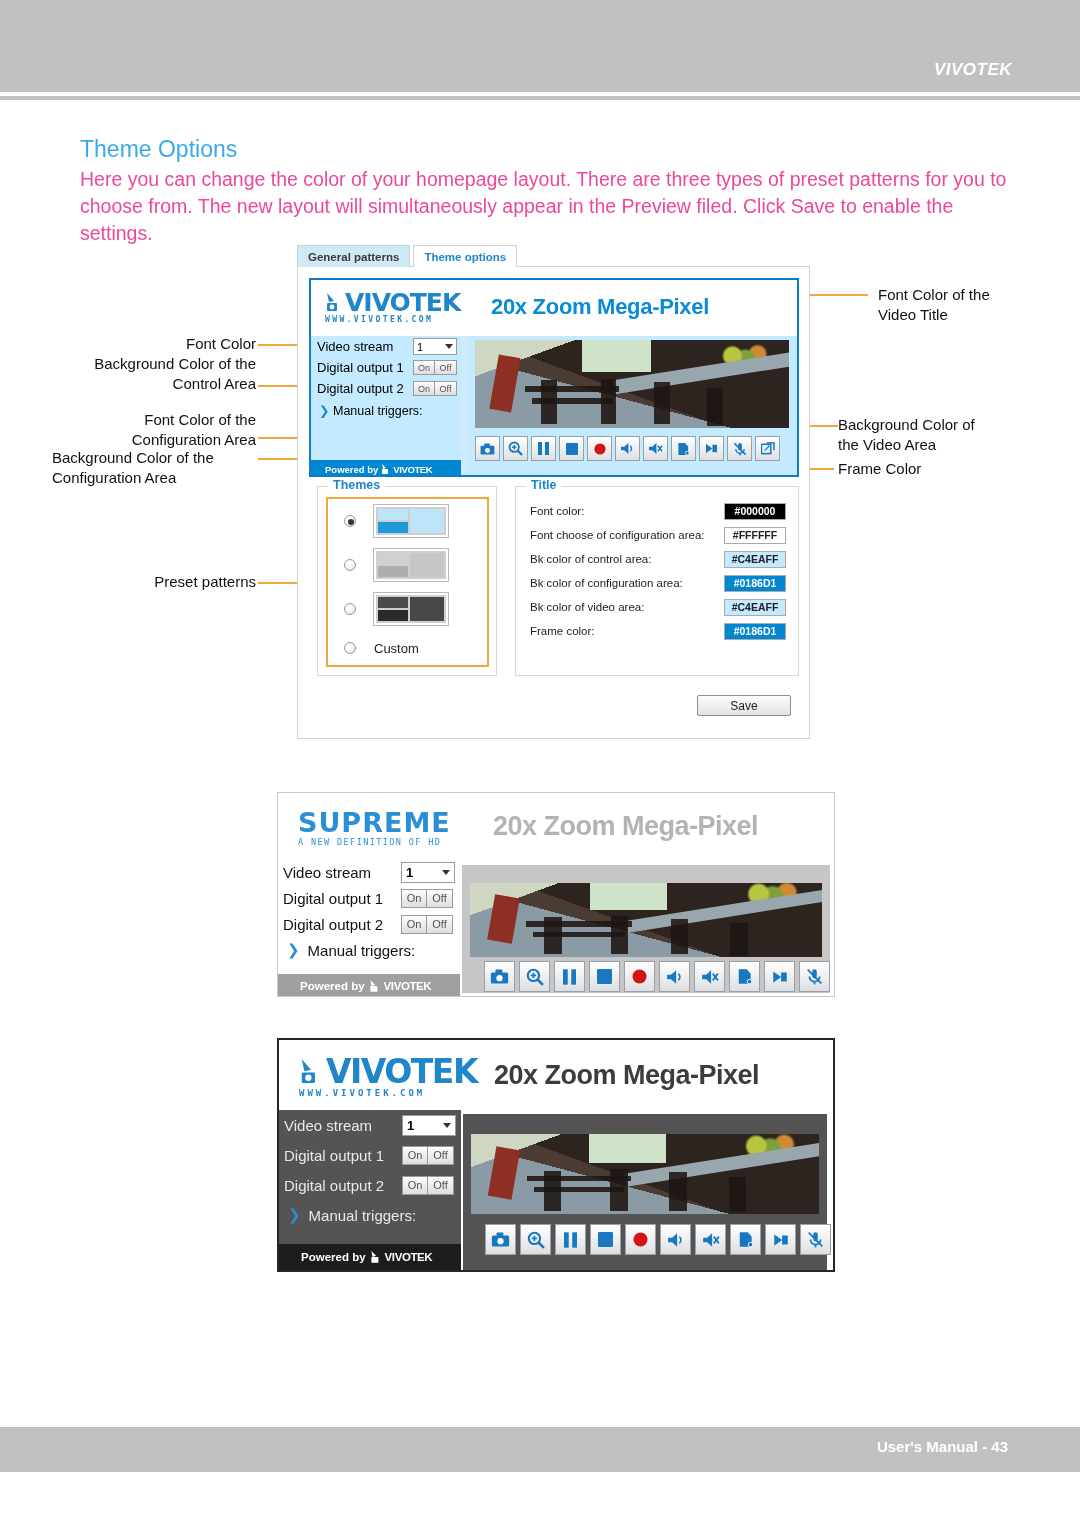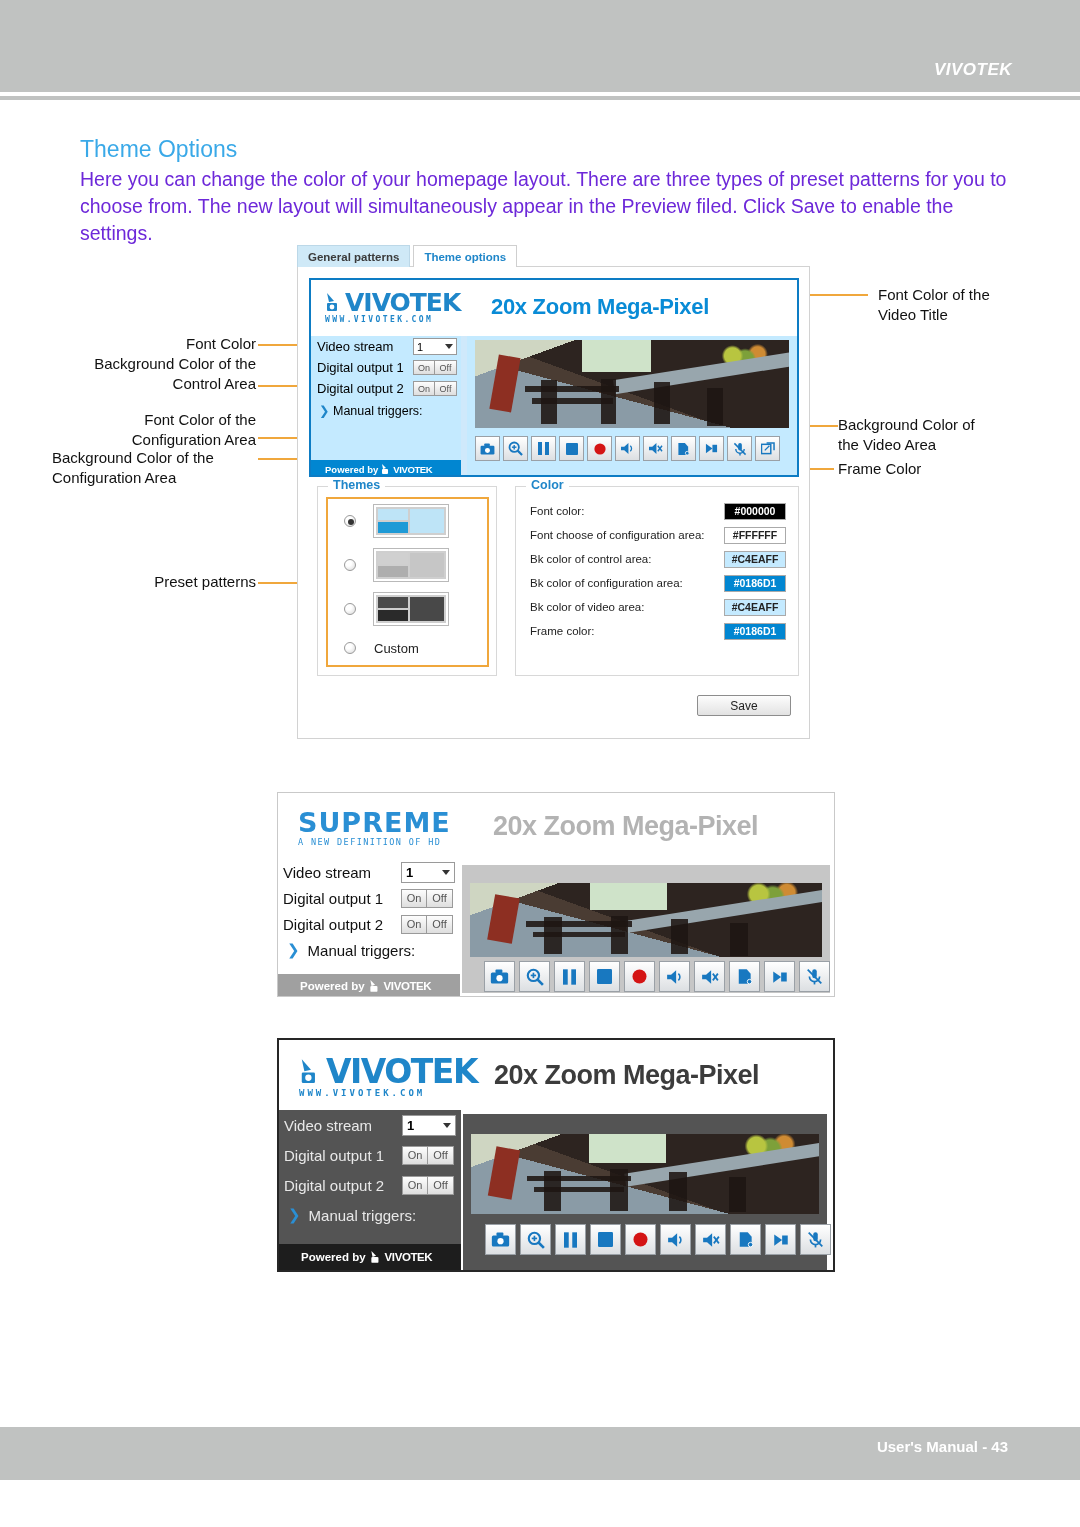--- a/index.html
+++ b/index.html
@@ -23,36 +23,36 @@
     font-style: italic; letter-spacing: 0.5px;
   }
   .header-rule {
     position: absolute; top: 96px; left: 0;
     width: 1080px; height: 4px; background: #c0c2c1;
   }
 
   
   .page-footer {
     position: absolute; left: 0; top: 1427px;
-    width: 1080px; height: 53px; background: #c0c2c1;
+    width: 1080px; height: 45px; background: #c0c2c1;
   }
   .page-footer-label {
     position: absolute; right: 72px; top: 11px;
     color: #ffffff; font-size: 15px; font-weight: bold;
   }
 
   
   .section-title {
     position: absolute; left: 80px; top: 136px;
     color: #3aa9e8; font-size: 23px; font-weight: normal;
   }
   .section-body {
     position: absolute; left: 80px; top: 166px;
     width: 942px;
-    font-size: 19.5px; line-height: 27px; color: #6d28d9;
+    font-size: 19.5px; line-height: 27px; color: #ec4899;
   }
 
   
   .ann {
     position: absolute; font-size: 15px; color: #111;
     line-height: 20px; white-space: pre-line;
   }
   .ann.r { text-align: right; }
   .ann.l { text-align: left; }
   .leader {
@@ -512,21 +512,21 @@
       </div>
 
       <div class="theme-row" style="height:34px;">
         <span class="radio"></span>
         <span class="custom-label">Custom</span>
       </div>
     </div>
   </div>
 
   <div class="fs color-fs">
-    <div class="fs-legend">Color</div>
+    <div class="fs-legend">Title</div>
     <div style="position:absolute;left:0;top:12px;width:100%;">
 
       <div class="color-row">
         <span class="clbl">Font color:</span>
         <span class="chip" style="background:#000000;color:#ffffff;">#000000</span>
       </div>
       <div class="color-row">
         <span class="clbl">Font choose of configuration area:</span>
         <span class="chip" style="background:#FFFFFF;color:#222;">#FFFFFF</span>
       </div>

